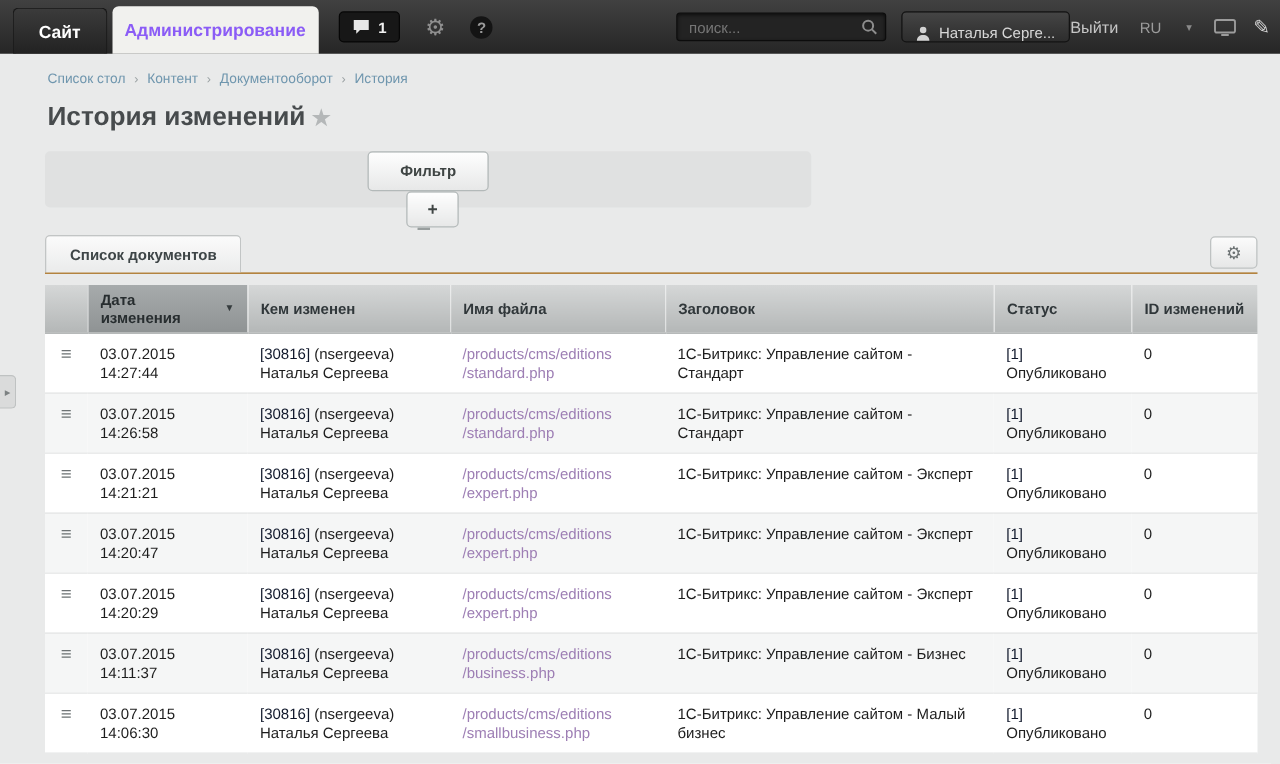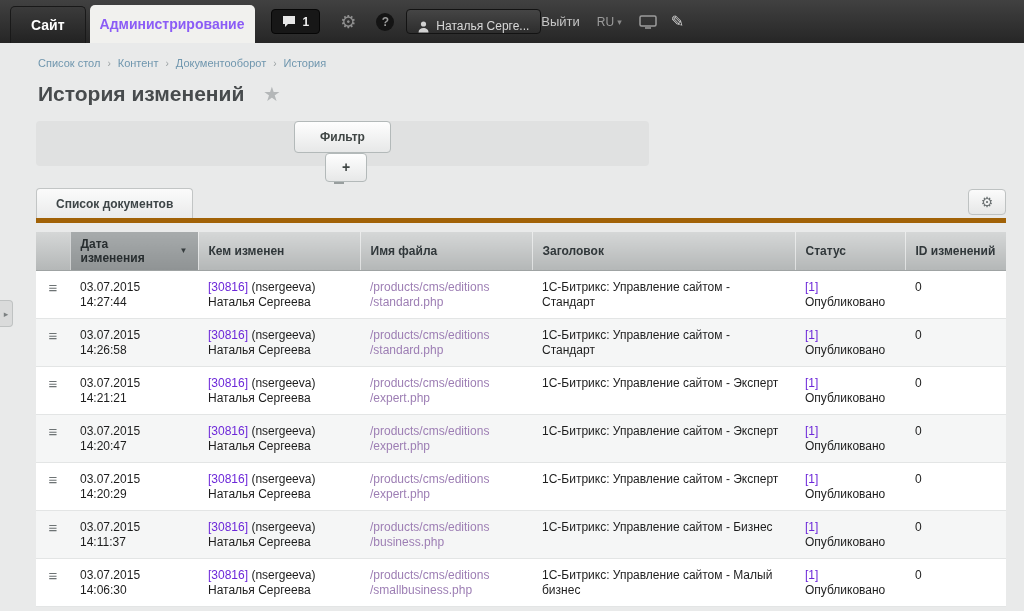--- a/index.html
+++ b/index.html
@@ -85,35 +85,35 @@
     height: 25px;
     background: linear-gradient(#454545, #2d2d2d);
     border: 1px solid #131313;
     border-radius: 4px;
     display: flex; align-items: flex-end; gap: 7px;
     padding: 0 11px;
     color: #d8d8d8; font-size: 12px;
     cursor: pointer;
   }
   .logout-link { margin-left: 0; color: #c6c6c6; font-size: 13px; cursor: pointer; }
-  .lang-select { margin-left: 17px; color: #9c9c9c; font-size: 12px; cursor: pointer; display: flex; align-items: center; gap: 3px; }
+  .lang-select { margin-left: 17px; color: #9c9c9c; font-size: 12px; cursor: pointer; display: flex; align-items: center; gap: 20px; }
   .lang-caret { font-size: 9px; color: #8a8a8a; }
   .icon-monitor { margin-left: 17px; cursor: pointer; }
   .icon-pencil { margin-left: 14px; color: #d2d2d2; font-size: 16px; cursor: pointer; }
 
   
   .breadcrumb { padding: 14px 0 0 38px; font-size: 11px; }
   .bc-link { color: #6f96ae; cursor: pointer; }
   .bc-sep { color: #9ba2a4; margin: 0 7px; font-size: 10px; }
 
   
   .page-title {
     margin: 13px 0 0 38px;
     font-size: 21px; font-weight: bold; color: #474b4d;
-    display: flex; align-items: center; gap: 20px;
+    display: flex; align-items: center; gap: 5px;
   }
   .title-star { color: #b4b7b8; font-size: 17px; }
 
   
   .filter-panel {
     margin: 15px 0 0 36px;
     width: 613px; height: 45px;
     background: #e0e1e1;
     border-radius: 4px;
     display: flex; align-items: center;
@@ -136,21 +136,21 @@
     border: 1px solid #989e9e;
     background: #eceded;
     margin-right: 7px;
     cursor: pointer;
   }
 
   
   .grid-section { margin: 22px 0 0 36px; width: 970px; }
   .grid-tabs-row {
     display: flex; align-items: center; justify-content: space-between;
-    border-bottom: 5px solid #a16207;
+    border-bottom: 1px solid #a16207;
   }
   .grid-tab {
     background: linear-gradient(#fbfbfb, #eaebeb);
     border: 1px solid #c2c5c5; border-bottom: none;
     border-radius: 4px 4px 0 0;
     padding: 8px 19px 7px;
     font-size: 12px; font-weight: bold; color: #3e4547;
     cursor: pointer;
   }
   .grid-settings-btn {
@@ -183,21 +183,21 @@
   tbody td {
     padding: 9px 10px 6px;
     font-size: 12px; line-height: 15px; color: #1d1d1d;
     border-bottom: 1px solid #e3e5e5;
     vertical-align: top;
     height: 48px;
   }
   tbody tr.alt { background: #f5f6f6; }
   .c-menu { text-align: center; }
   .drag-handle { color: #6d7374; font-size: 15px; cursor: move; }
-  .link-blue { color: #6d28d9; cursor: pointer; }
+  .link-blue { color: #0f172a; cursor: pointer; }
   .link-purple { color: #9d7eb4; cursor: pointer; display: block; }
 
   
   .side-expander {
     position: absolute; left: 0; top: 300px;
     width: 13px; height: 27px;
     background: #dadbdb;
     border: 1px solid #bfc2c2; border-left: none;
     border-radius: 0 4px 4px 0;
     color: #7c8182; font-size: 9px;
@@ -215,20 +215,27 @@
   <div class="notif-btn">
     <svg width="14" height="13" viewBox="0 0 14 13">
       <path d="M1 1 h12 v8 h-7 l-3 3 v-3 h-2 z" fill="#e8e8e8"></path>
     </svg>
     <span>1</span>
   </div>
 
   <span class="icon-gear-top">⚙</span>
   <span class="icon-help">?</span>
 
+  <div class="search-wrap">
+    <input class="search-input" type="text" placeholder="поиск..." style="">
+    <svg class="search-icon" width="13" height="13" viewBox="0 0 13 13">
+      <circle cx="5.5" cy="5.5" r="4" fill="none" stroke="#8d8d8d" stroke-width="1.6"></circle>
+      <line x1="8.5" y1="8.5" x2="12" y2="12" stroke="#8d8d8d" stroke-width="1.6"></line>
+    </svg>
+  </div>
 
   <div class="user-btn">
     <svg width="11" height="12" viewBox="0 0 11 12">
       <circle cx="5.5" cy="3" r="2.6" fill="#d2d2d2"></circle>
       <path d="M0.5 11.5 c0-3 2.2-4.6 5-4.6 s5 1.6 5 4.6 z" fill="#d2d2d2"></path>
     </svg>
     <span>Наталья Серге...</span>
   </div>
 
   <span class="logout-link">Выйти</span>

